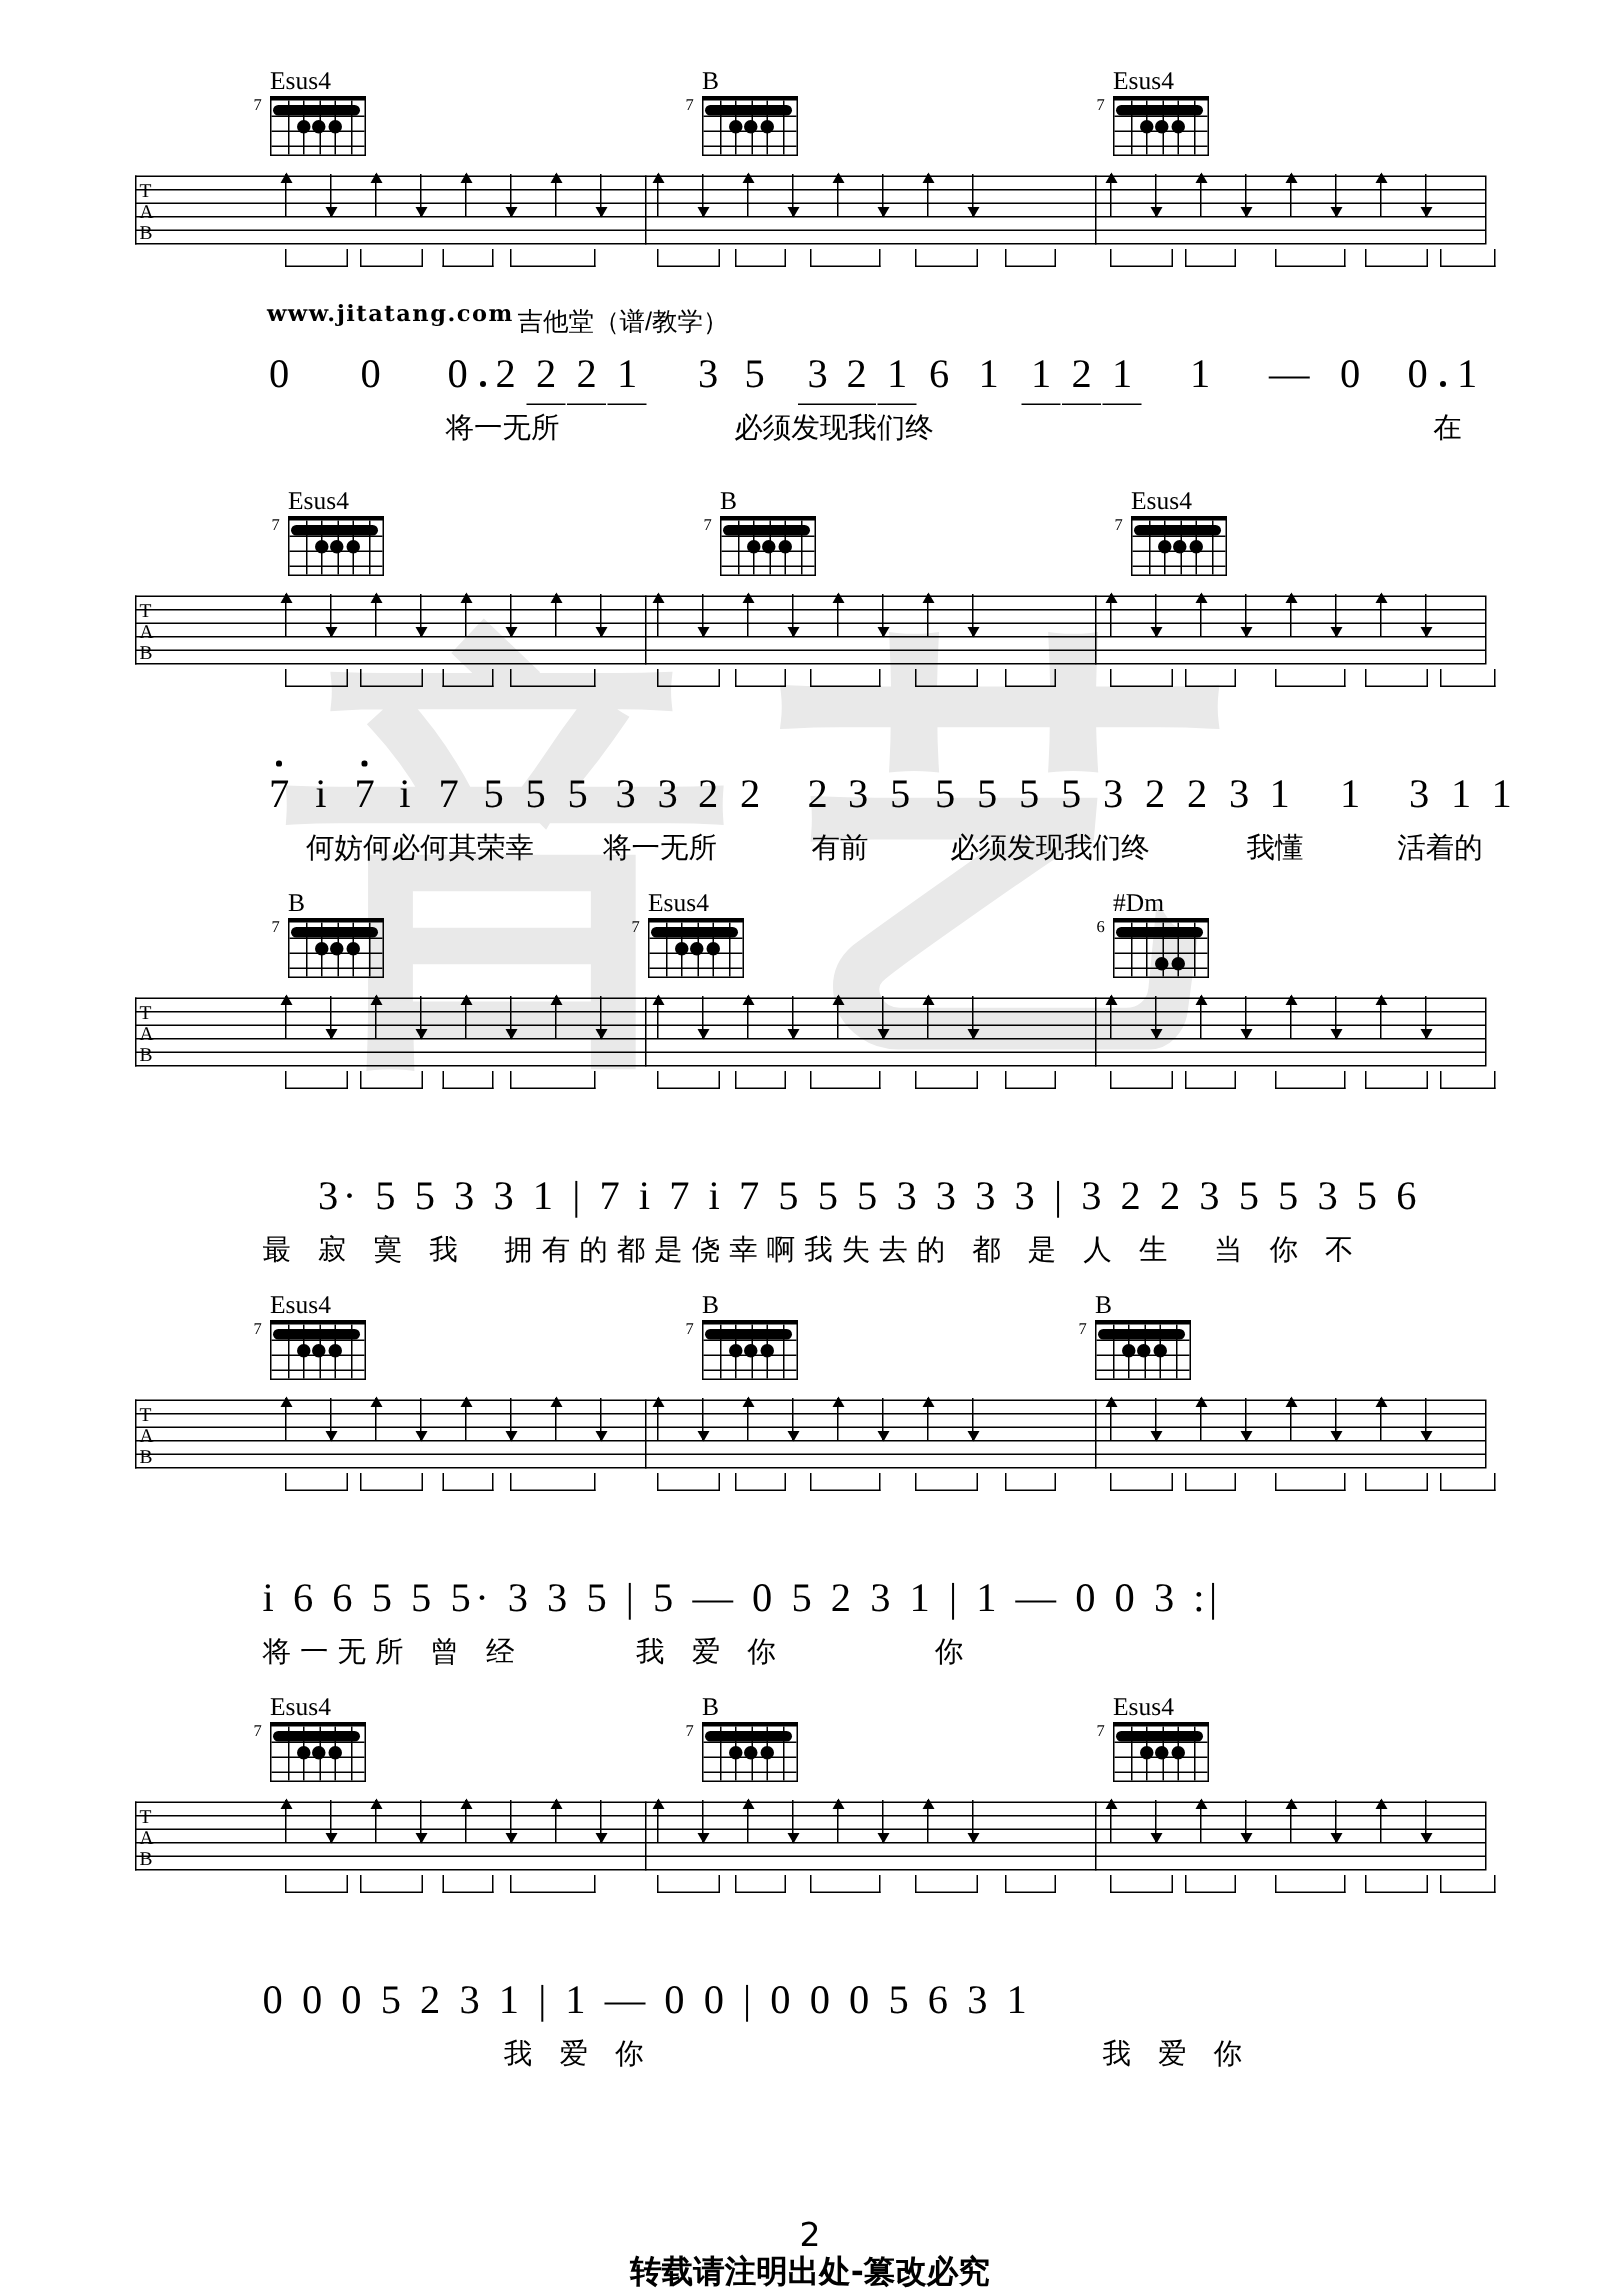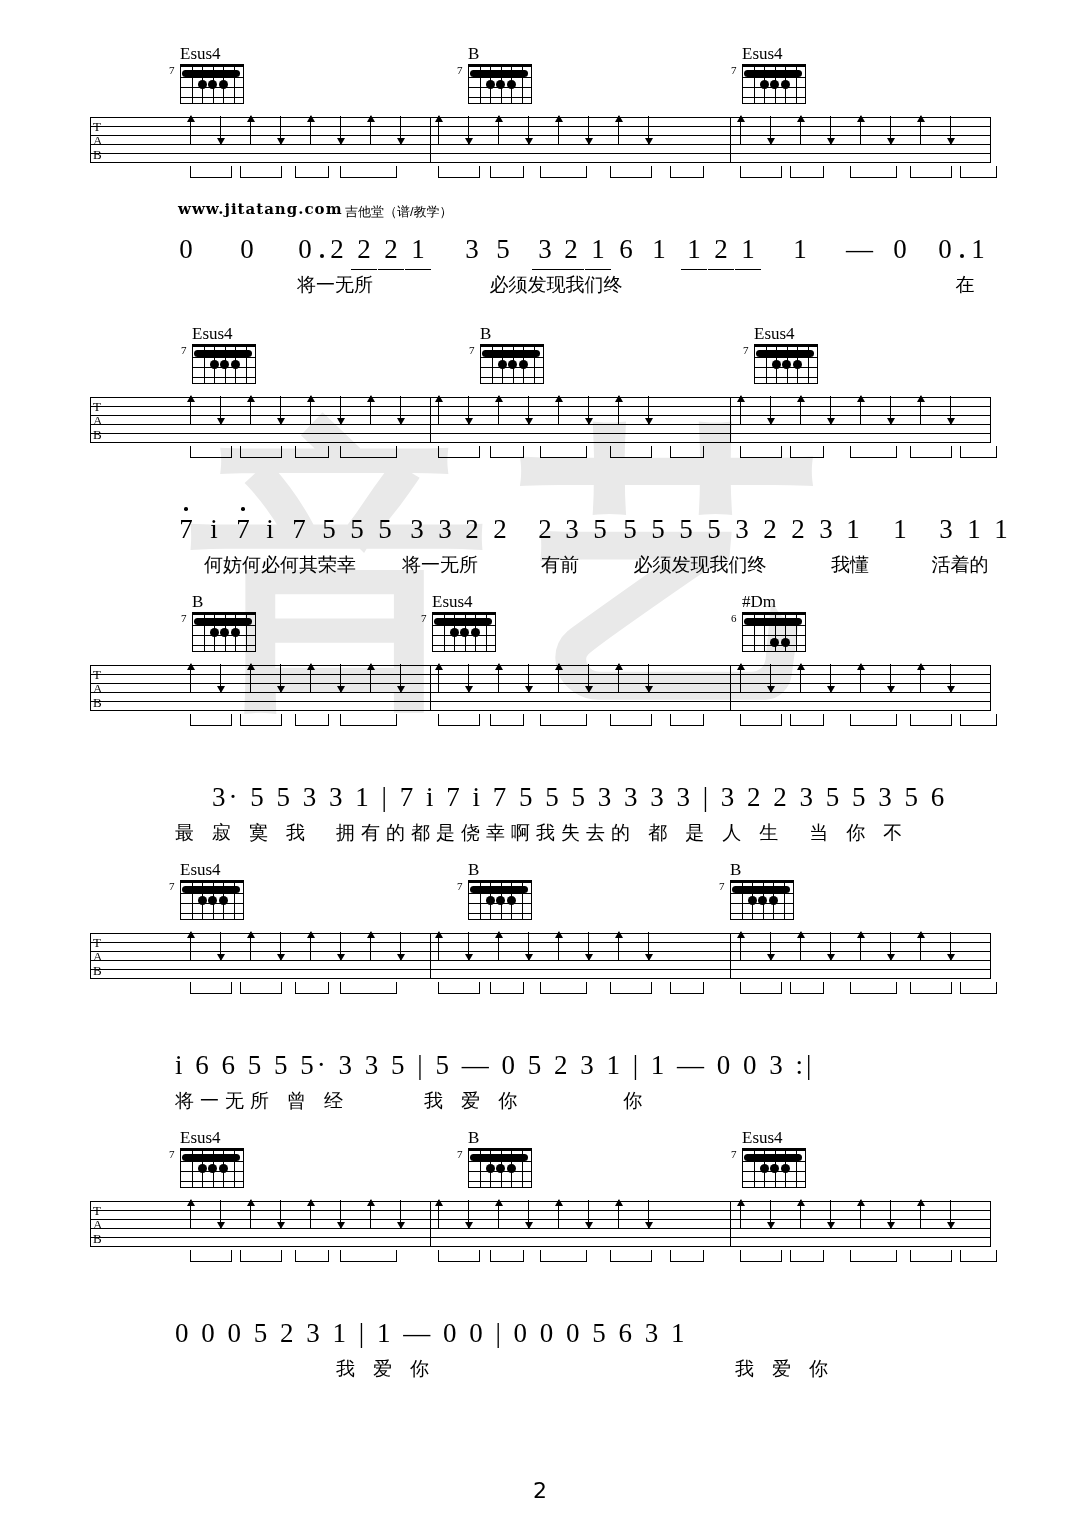--- a/index.html
+++ b/index.html
@@ -41,21 +41,21 @@
   
   .numrow{position:absolute;left:0;width:1080px;height:34px;font-family:"Liberation Serif",serif;
       font-size:27px;letter-spacing:0;}
   .num{position:absolute;text-align:center;}
   .num .dotu{position:absolute;left:50%;margin-left:-2px;top:-7px;width:3.5px;height:3.5px;border-radius:50%;background:#000;}
   .num .und{position:absolute;left:-1px;right:-1px;bottom:-5px;height:1.4px;background:#000;}
   .lyricrow{position:absolute;left:0;width:1080px;height:28px;font-family:"DejaVu Sans",sans-serif;font-size:19px;}
   .lyr{position:absolute;text-align:center;white-space:nowrap;}
 
   .url{position:absolute;font-family:"DejaVu Serif",serif;font-weight:bold;font-size:15px;letter-spacing:1px;}
-  .sitecn{position:absolute;font-family:Liberation Sans, sans-serif;font-size:13px;}
+  .sitecn{position:absolute;font-family:Liberation Sans, sans-serif;font-size:17px;}
 
   .pagenum{position:absolute;width:1080px;text-align:center;font-family:"DejaVu Sans",sans-serif;font-size:22px;}
   .footer{position:absolute;width:1080px;text-align:center;font-family:"DejaVu Sans",sans-serif;font-size:21px;font-weight:bold;}
 </style>
 </head>
 <body>
 
 <div class="page">
 
   <div class="watermark">音艺</div>
@@ -949,13 +949,14 @@
         <div class="lyricrow" style="top:1356px;">
           <div class="lyr" style="left:175px;width:820px;text-align:center;letter-spacing:6px;">我 爱 你　　　　　　　　　　　　我 爱 你</div>
         </div>
       </div>
     </div>
 
   <div class="url" style="left:178px;top:200px;">www.jitatang.com</div>
   <div class="sitecn" style="left:345px;top:203px;">吉他堂（谱/教学）</div>
 
   <div class="pagenum" style="top:1478px;">2</div>
+  <div class="footer" style="top:1500px;">转载请注明出处-篡改必究</div>
 </div>
 
 </body></html>

